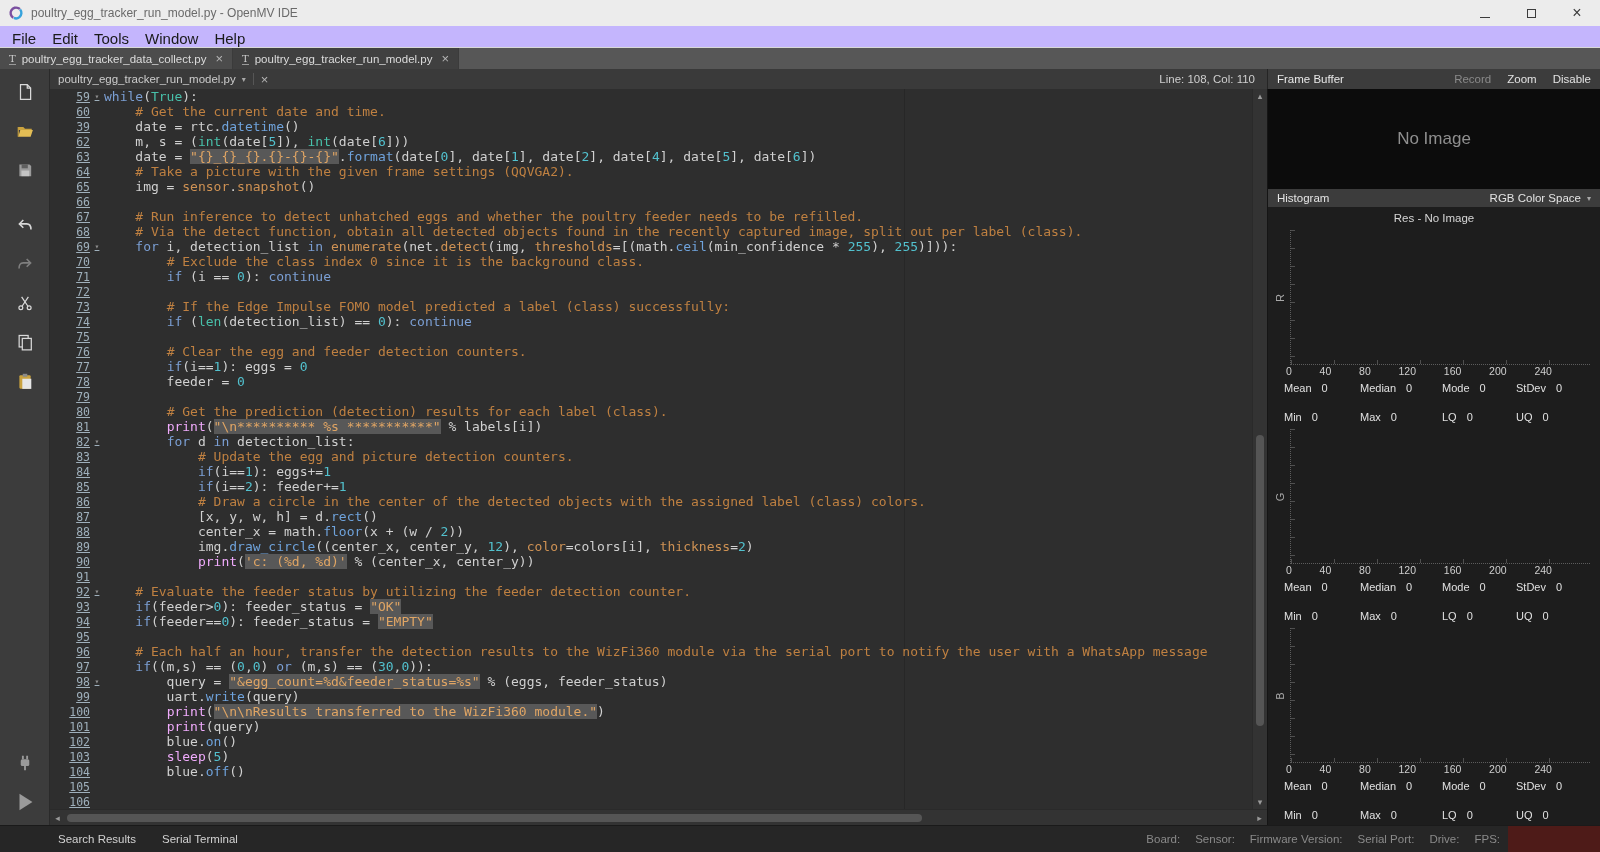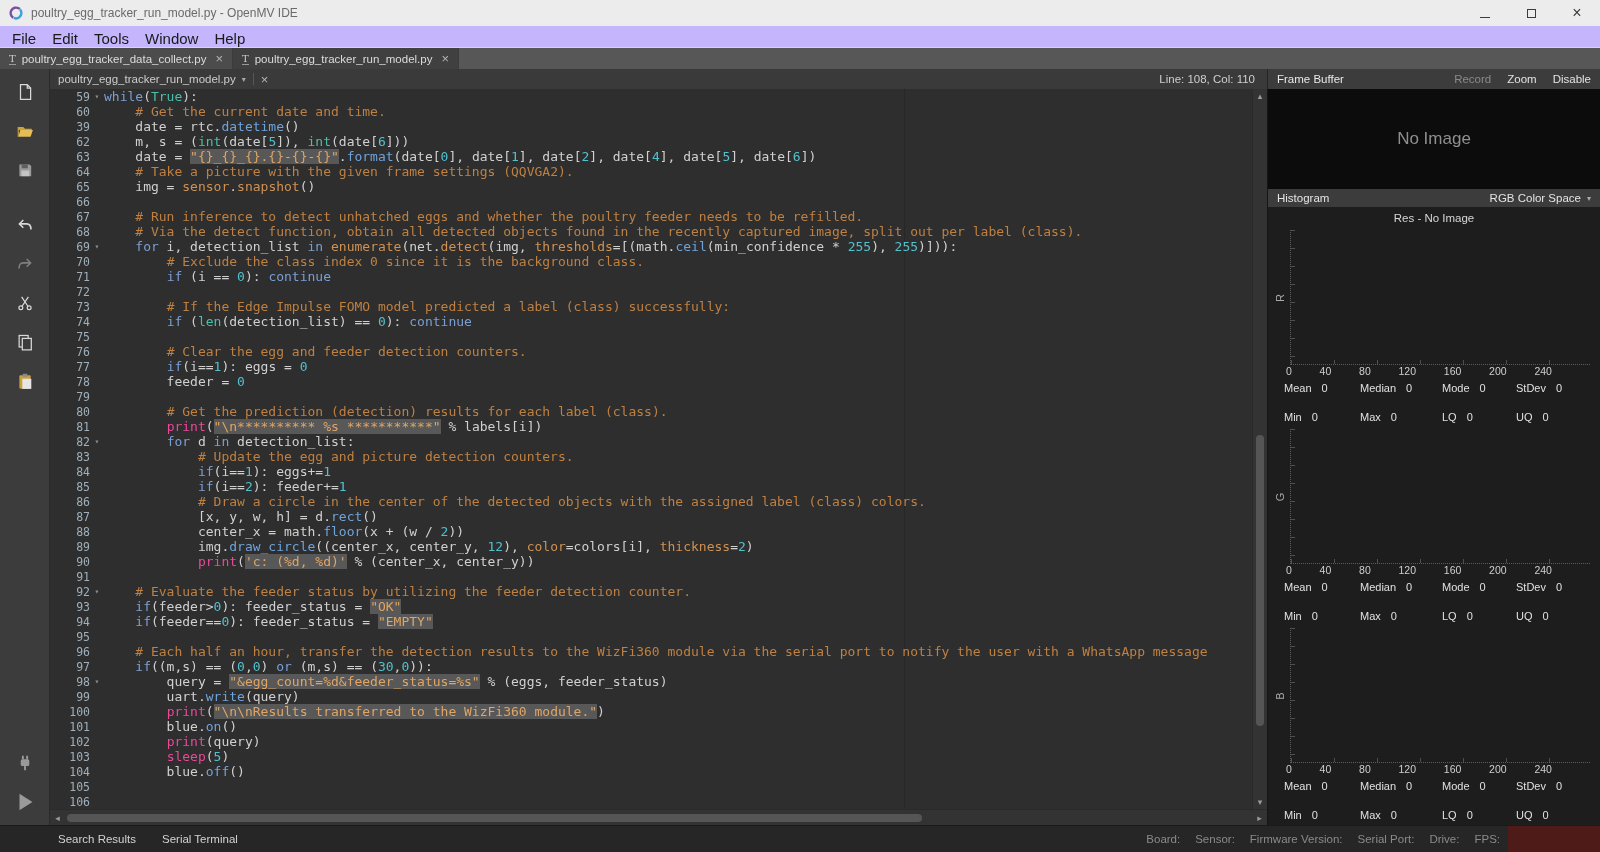--- a/index.html
+++ b/index.html
@@ -47,36 +47,36 @@
   .fb-btns { margin-left:auto; display:flex; }
   .fb-btn { margin-left:16px; color:#e2e2e2; }
   .fb-btn.disabled { color:#8a8a8a; }
 
   
   .main { flex:1; display:flex; min-height:0; }
   .editor { width:1217px; display:flex; flex-direction:column; background:#2e2e2e; }
   .editor-body { flex:1; display:flex; min-height:0; }
   .gutter { width:54px; overflow:hidden; }
   .gut-line { height:15px; display:flex; align-items:center; justify-content:flex-end;
-              font-family:"DejaVu Sans Mono", monospace; font-size:11.5px; color:#9fb0bc; }
+              font-family:"DejaVu Sans Mono", monospace; font-size:11.5px; color:#9fb0bc;text-decoration:underline; }
   .ln { text-align:right; }
   .fold { width:14px; text-align:center; color:#8d8d8d; font-size:8px; }
   .code { flex:1; position:relative; overflow:hidden; }
   .margin-guide { position:absolute; left:800px; top:0; bottom:0; width:1px; background:#272727; }
   .code-lines { position:relative; }
   .code-line { height:15px; line-height:15px; font-family:"DejaVu Sans Mono", monospace; font-size:13px; white-space:pre; }
   .tk-pl { color:#d0d0d0; }
   .tk-kw { color:#7b9fd4; }
   .tk-cn { color:#48c0aa; }
   .tk-nu { color:#52c1ce; }
   .tk-cm { color:#bf8041; }
   .tk-st { color:#e0a564; background:rgba(140,140,140,0.45); }
   .tk-fn { color:#cf9254; }
   .tk-mt { color:#6fa3dc; }
-  .tk-mg { color:#ec4899; }
+  .tk-mg { color:#f0abfc; }
 
   .vscroll { width:15px; background:#333333; border-left:1px solid #2a2a2a; display:flex; flex-direction:column; align-items:center; }
   .varrow { color:#9a9a9a; font-size:9px; height:14px; line-height:14px; }
   .vtrack { flex:1; width:100%; position:relative; }
   .vthumb { position:absolute; left:3px; right:3px; top:48%; height:42%; background:#555555; border-radius:4px; }
   .hscroll { height:16px; background:#333333; border-top:1px solid #2a2a2a; display:flex; align-items:center; }
   .harrow { color:#9a9a9a; font-size:9px; width:15px; text-align:center; }
   .htrack { flex:1; height:100%; position:relative; }
   .hthumb { position:absolute; top:4px; height:8px; left:2px; width:72%; background:#555555; border-radius:4px; }
 
@@ -482,22 +482,22 @@
                   <div class="code-line"></div>
                   <div class="code-line"><span class="tk-pl">    </span><span class="tk-cm"># Evaluate the feeder status by utilizing the feeder detection counter.</span></div>
                   <div class="code-line"><span class="tk-pl">    </span><span class="tk-kw">if</span><span class="tk-pl">(feeder&gt;</span><span class="tk-nu">0</span><span class="tk-pl">): feeder_status = </span><span class="tk-st">"OK"</span></div>
                   <div class="code-line"><span class="tk-pl">    </span><span class="tk-kw">if</span><span class="tk-pl">(feeder==</span><span class="tk-nu">0</span><span class="tk-pl">): feeder_status = </span><span class="tk-st">"EMPTY"</span></div>
                   <div class="code-line"></div>
                   <div class="code-line"><span class="tk-pl">    </span><span class="tk-cm"># Each half an hour, transfer the detection results to the WizFi360 module via the serial port to notify the user with a WhatsApp message</span></div>
                   <div class="code-line"><span class="tk-pl">    </span><span class="tk-kw">if</span><span class="tk-pl">((m,s) == (</span><span class="tk-nu">0</span><span class="tk-pl">,</span><span class="tk-nu">0</span><span class="tk-pl">) </span><span class="tk-kw">or</span><span class="tk-pl"> (m,s) == (</span><span class="tk-nu">30</span><span class="tk-pl">,</span><span class="tk-nu">0</span><span class="tk-pl">)):</span></div>
                   <div class="code-line"><span class="tk-pl">        query = </span><span class="tk-st">"&amp;egg_count=%d&amp;feeder_status=%s"</span><span class="tk-pl"> % (eggs, feeder_status)</span></div>
                   <div class="code-line"><span class="tk-pl">        uart.</span><span class="tk-mt">write</span><span class="tk-pl">(query)</span></div>
                   <div class="code-line"><span class="tk-pl">        </span><span class="tk-mg">print</span><span class="tk-pl">(</span><span class="tk-st">"\n\nResults transferred to the WizFi360 module."</span><span class="tk-pl">)</span></div>
+                  <div class="code-line"><span class="tk-pl">        </span><span class="tk-mg">print</span><span class="tk-pl">(query)</span></div>
                   <div class="code-line"><span class="tk-pl">        blue.</span><span class="tk-mt">on</span><span class="tk-pl">()</span></div>
-                  <div class="code-line"><span class="tk-pl">        </span><span class="tk-mg">print</span><span class="tk-pl">(query)</span></div>
                   <div class="code-line"><span class="tk-pl">        </span><span class="tk-mg">sleep</span><span class="tk-pl">(</span><span class="tk-nu">5</span><span class="tk-pl">)</span></div>
                   <div class="code-line"><span class="tk-pl">        blue.</span><span class="tk-mt">off</span><span class="tk-pl">()</span></div>
                   <div class="code-line"></div>
                 </div>
             </div>
             <div class="vscroll">
               <span class="varrow">▴</span>
               <div class="vtrack">
                 <div class="vthumb"></div>
               </div>

